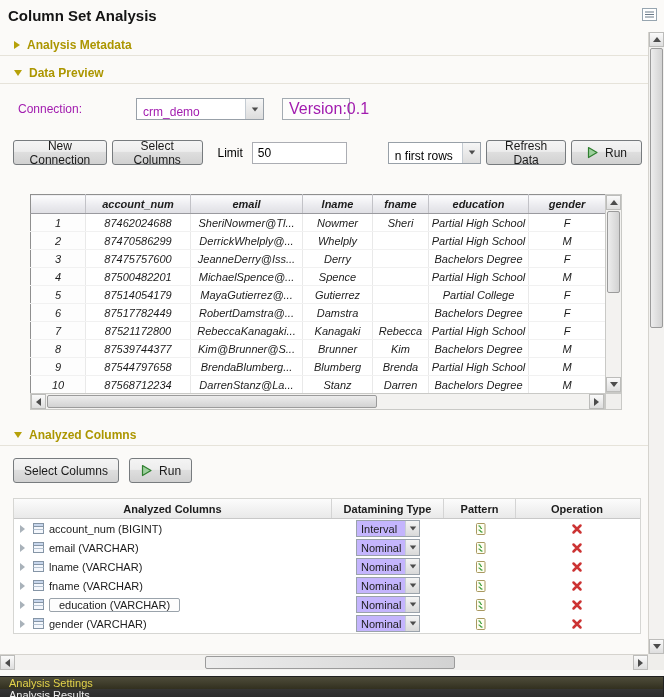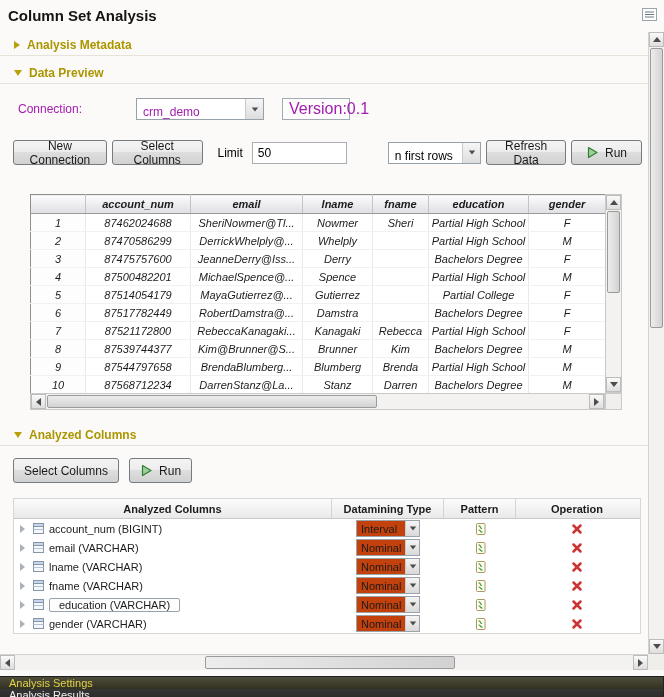--- a/index.html
+++ b/index.html
@@ -85,21 +85,21 @@
   .ac.c2 { width:112px; justify-content:center; }
   .ac.c3 { width:72px;  justify-content:center; }
   .ac.c4 { width:122px; justify-content:center; }
   .hc { justify-content:center !important; font-weight:bold; border-right:1px solid #D4D4D4; padding-left:0 !important; }
   .hc:last-child { border-right:none; }
   .arow { display:flex; height:19px; align-items:center; background:#FFF; }
   .row-expander { width:0; height:0; border-top:4px solid transparent; border-bottom:4px solid transparent; border-left:5px solid #A9B2BA; margin-right:3px; display:inline-block; }
   .col-icon { display:inline-flex; width:13px; height:13px; }
   .aname { white-space:nowrap; }
   .aname.sel { border:1px solid #9AA3AB; border-radius:2px; padding:0 9px; background:#FDFDFD; }
-  .mini-combo { display:inline-flex; width:64px; height:17px; border:1px solid #9BA3AB; background:#c2410c; align-items:center; }
+  .mini-combo { display:inline-flex; width:64px; height:17px; border:1px solid #9BA3AB; background:#c4b5fd; align-items:center; }
   .mini-combo .t { flex:1; padding:0 4px; font-size:11px; overflow:hidden; white-space:nowrap; }
   .mini-combo .b { width:14px; align-self:stretch; border-left:1px solid #C6CDD4; background:linear-gradient(#F4F4F4,#D9D9D9); display:flex; align-items:center; justify-content:center; }
   .icon-btn { display:inline-flex; cursor:default; }
 
   
   .tabbar { position:absolute; bottom:0; left:0; width:664px; height:21px; display:flex;
             background:linear-gradient(#6C6C6C,#3A3A3A 40%, #2C2C2C); border-top:1px solid #1F1F1F;flex-direction:column; }
   .tab { display:flex; align-items:center; padding:0 9px; font-size:11px; color:#EFEFEF;
          border-right:1px solid #222; cursor:default; }
   .tab.active { background:linear-gradient(#4E4C3A,#32301F); color:#E2D24A; }

